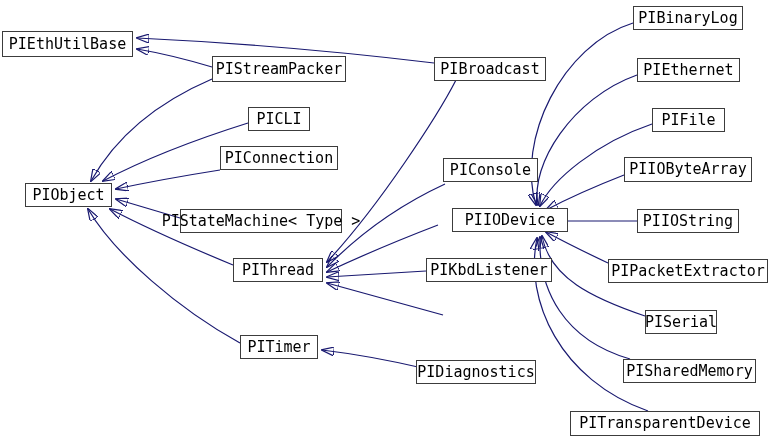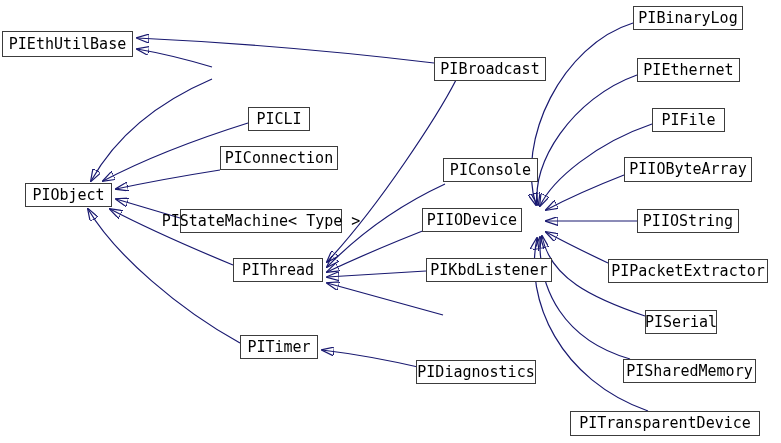--- a/index.html
+++ b/index.html
@@ -71,30 +71,31 @@
     <path d="M624,175 Q578,193 546,210" marker-end="url(#arrow)"></path>
     <path d="M637,221 L546,221" marker-end="url(#arrow)"></path>
     <path d="M608,263 Q572,246 546,232" marker-end="url(#arrow)"></path>
     <path d="M645,316 C592,298 550,278 542,236" marker-end="url(#arrow)"></path>
     <path d="M630,359 C564,340 538,290 540,237" marker-end="url(#arrow)"></path>
     <path d="M648,411 C560,380 524,300 537,238" marker-end="url(#arrow)"></path>
     <path d="M427,369 Q372,356 322,350" marker-end="url(#arrow)"></path>
   </svg>
 
   <div class="node" style="left:2px;   top:31px;  width:131px; height:26px">PIEthUtilBase</div>
+  <div class="node" style="left:212px; top:56px;  width:134px; height:26px">PIStreamPacker</div>
   <div class="node" style="left:434px; top:57px;  width:112px; height:24px">PIBroadcast</div>
   <div class="node" style="left:633px; top:6px;   width:110px; height:24px">PIBinaryLog</div>
   <div class="node" style="left:637px; top:58px;  width:103px; height:24px">PIEthernet</div>
   <div class="node" style="left:248px; top:107px; width:62px;  height:24px">PICLI</div>
   <div class="node" style="left:652px; top:108px; width:73px;  height:24px">PIFile</div>
   <div class="node" style="left:220px; top:146px; width:118px; height:24px">PIConnection</div>
   <div class="node" style="left:624px; top:157px; width:128px; height:25px">PIIOByteArray</div>
   <div class="node" style="left:25px;  top:183px; width:87px;  height:24px">PIObject</div>
   <div class="node" style="left:443px; top:158px; width:95px;  height:24px">PIConsole</div>
-  <div class="node" style="left:422px; top:208px; width:100px; height:24px">PIIODevice</div>
+  <div class="node" style="left:452px; top:208px; width:116px; height:24px">PIIODevice</div>
   <div class="node" style="left:637px; top:209px; width:102px; height:24px">PIIOString</div>
   <div class="node" style="left:180px; top:209px; width:162px; height:24px">PIStateMachine&lt; Type &gt;</div>
   <div class="node" style="left:608px; top:259px; width:160px; height:24px">PIPacketExtractor</div>
   <div class="node" style="left:233px; top:258px; width:90px;  height:24px">PIThread</div>
   <div class="node" style="left:426px; top:258px; width:126px; height:24px">PIKbdListener</div>
   <div class="node" style="left:645px; top:310px; width:72px;  height:24px">PISerial</div>
   <div class="node" style="left:240px; top:335px; width:78px;  height:24px">PITimer</div>
   <div class="node" style="left:623px; top:359px; width:133px; height:24px">PISharedMemory</div>
   <div class="node" style="left:416px; top:360px; width:120px; height:24px">PIDiagnostics</div>
   <div class="node" style="left:570px; top:411px; width:190px; height:25px">PITransparentDevice</div>

